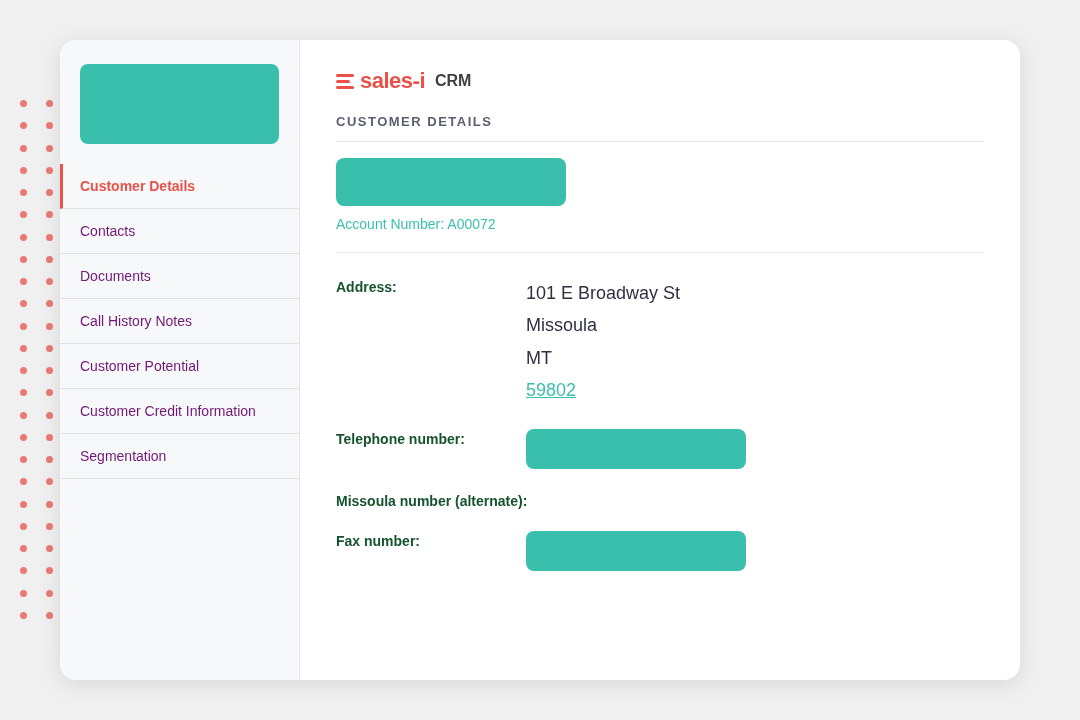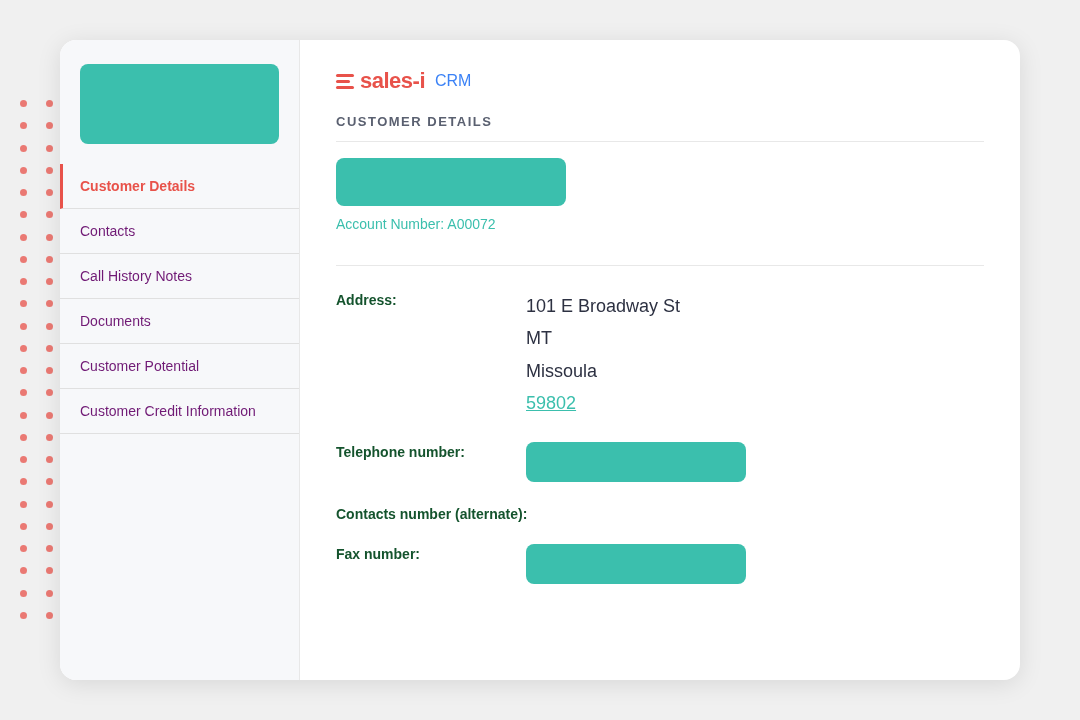--- a/index.html
+++ b/index.html
@@ -121,22 +121,22 @@
 
     .logo-text {
       font-size: 22px;
       font-weight: 700;
       color: #e8524a;
       letter-spacing: -0.5px;
     }
 
     .crm-badge {
       font-size: 16px;
-      color: #3b82f6;
-      font-weight: 400;
+      color: #404040;
+      font-weight: 700;
       margin-left: 6px;
     }
 
     .page-title {
       font-size: 13px;
       font-weight: 700;
       color: #5a6070;
       letter-spacing: 1.5px;
       text-transform: uppercase;
       margin-bottom: 16px;
@@ -148,21 +148,21 @@
       background: #3bbfad;
       height: 48px;
       width: 230px;
       border-radius: 8px;
       margin-bottom: 10px;
     }
 
     .account-number {
       font-size: 14px;
       color: #3bbfad;
-      margin-bottom: 33px;
+      margin-bottom: 20px;
     }
 
     .divider {
       border: none;
       border-top: 1px solid #e8e8e8;
       margin-bottom: 24px;
     }
 
     .detail-table {
       width: 100%;
@@ -254,24 +254,25 @@
 </div>
 
 <div class="card">
 
   <div class="sidebar">
     <div class="sidebar-logo-area"></div>
     <nav class="sidebar-nav">
 
     <div class="sidebar-item active">Customer Details</div>
         <div class="sidebar-item">Contacts</div>
+        <div class="sidebar-item">Documents</div>
         <div class="sidebar-item">Call History Notes</div>
-        <div class="sidebar-item">Documents</div>
         <div class="sidebar-item">Customer Potential</div>
         <div class="sidebar-item">Customer Credit Information</div>
+        <div class="sidebar-item">Segmentation</div>
       </nav>
   </div>
 
   <div class="main">
 
     <div class="header-bar">
       <div class="logo-icon">
         <div class="logo-lines">
           <div class="logo-line"></div>
           <div class="logo-line"></div>
@@ -292,35 +293,35 @@
     </div>
 
     <hr class="divider">
 
     <div class="detail-table">
 
       <div class="detail-row">
         <div class="detail-label">Address:</div>
         <div class="detail-value address-block">
           <div>101 E Broadway St</div>
+          <div>Missoula</div>
           <div>MT</div>
-          <div>Missoula</div>
           <div style="text-decoration:underline; color:#3bbfad;">59802</div>
         </div>
       </div>
 
       <div class="detail-row">
         <div class="detail-label">Telephone number:</div>
         <div class="detail-value">
           <div class="detail-value-block"></div>
         </div>
       </div>
 
       <div class="detail-row">
-        <div class="detail-label">Contacts number (alternate):</div>
+        <div class="detail-label">Missoula number (alternate):</div>
         <div class="detail-value"></div>
       </div>
 
       <div class="detail-row">
         <div class="detail-label">Fax number:</div>
         <div class="detail-value">
           <div class="detail-value-block"></div>
         </div>
       </div>
 

